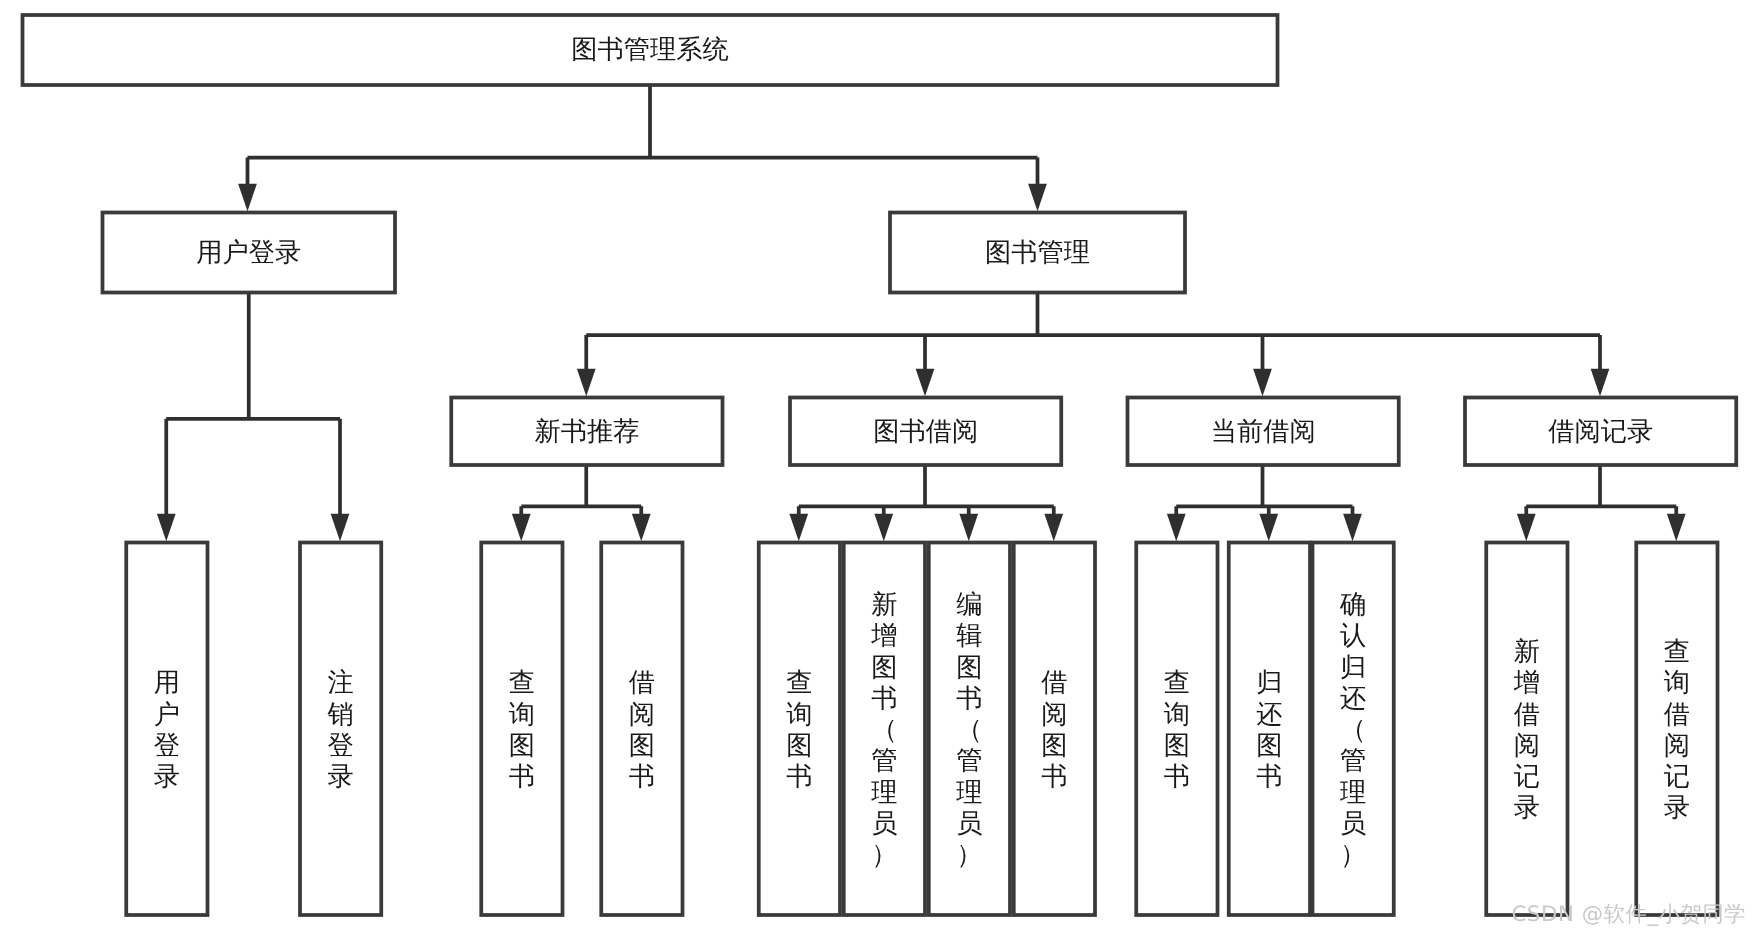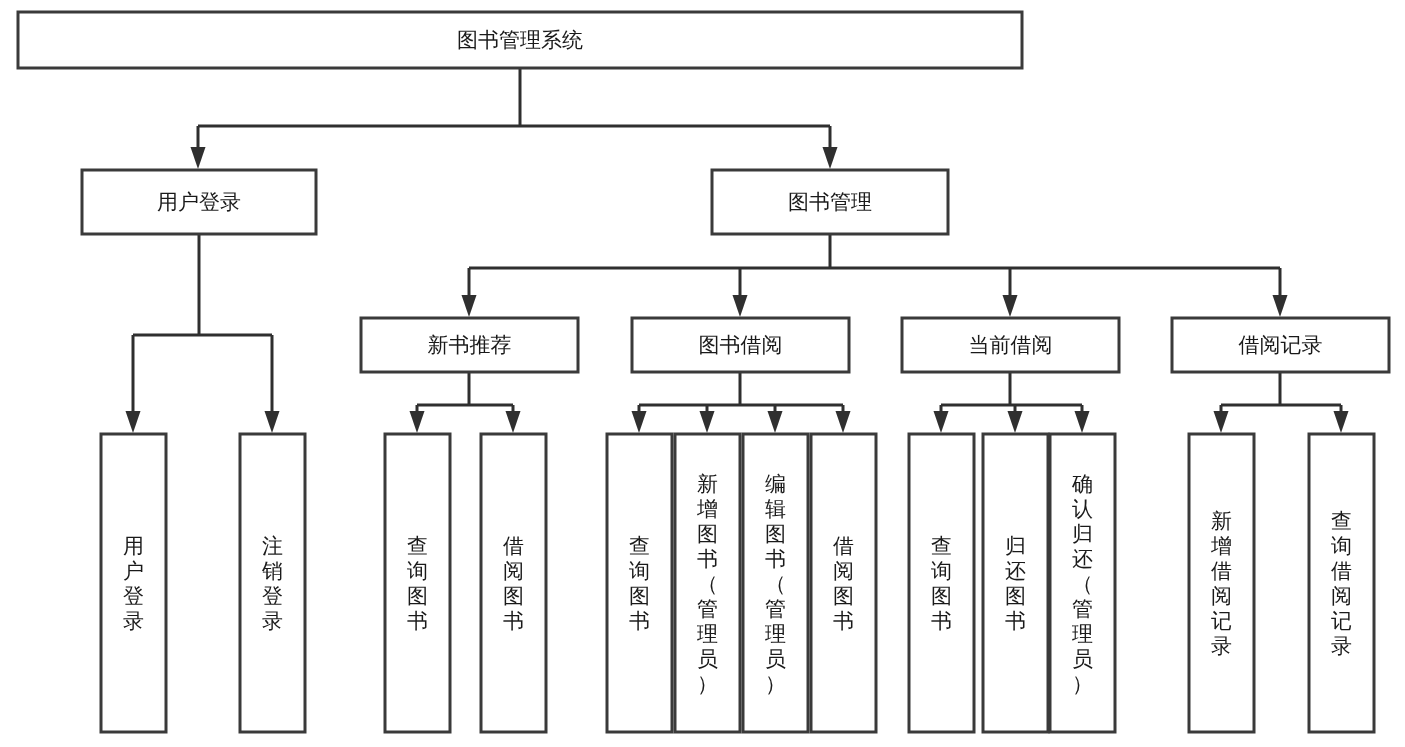--- a/index.html
+++ b/index.html
@@ -214,13 +214,14 @@
         <g>
           <rect class="node-box" x="1189" y="434" width="65" height="298"></rect>
           <text class="node-label-v" x="1221.5" y="528"><tspan x="1221.5" dy="0">新</tspan><tspan x="1221.5" dy="25">增</tspan><tspan x="1221.5" dy="25">借</tspan><tspan x="1221.5" dy="25">阅</tspan><tspan x="1221.5" dy="25">记</tspan><tspan x="1221.5" dy="25">录</tspan></text>
         </g>
         <g>
           <rect class="node-box" x="1309" y="434" width="65" height="298"></rect>
           <text class="node-label-v" x="1341.5" y="528"><tspan x="1341.5" dy="0">查</tspan><tspan x="1341.5" dy="25">询</tspan><tspan x="1341.5" dy="25">借</tspan><tspan x="1341.5" dy="25">阅</tspan><tspan x="1341.5" dy="25">记</tspan><tspan x="1341.5" dy="25">录</tspan></text>
         </g>
       </g>
   </svg>
+  <div class="watermark">CSDN @软件_小贺同学</div>
 </div>
 
 </body></html>

